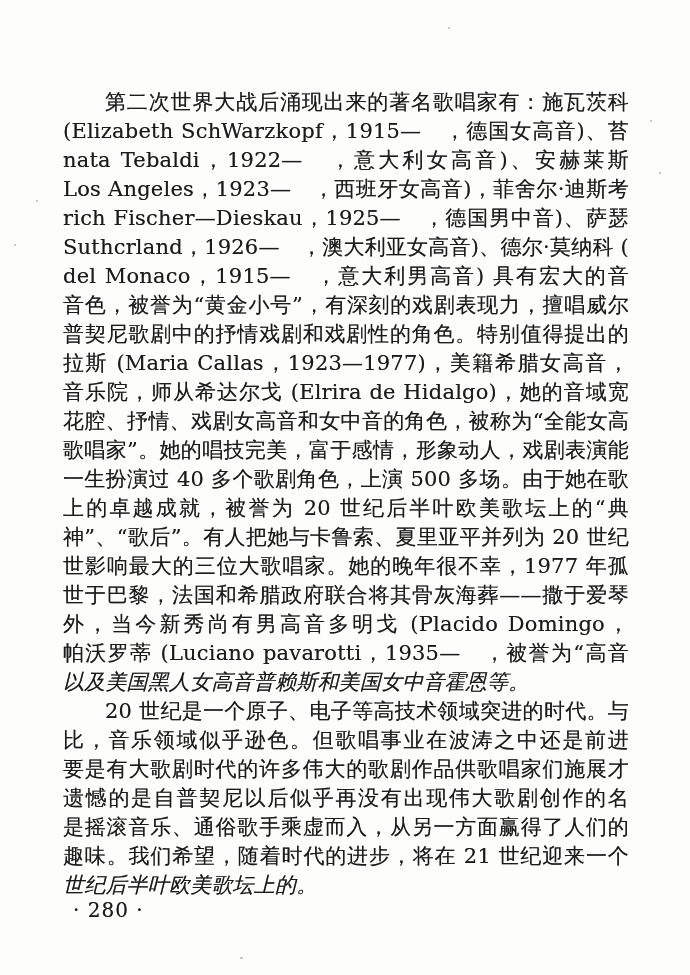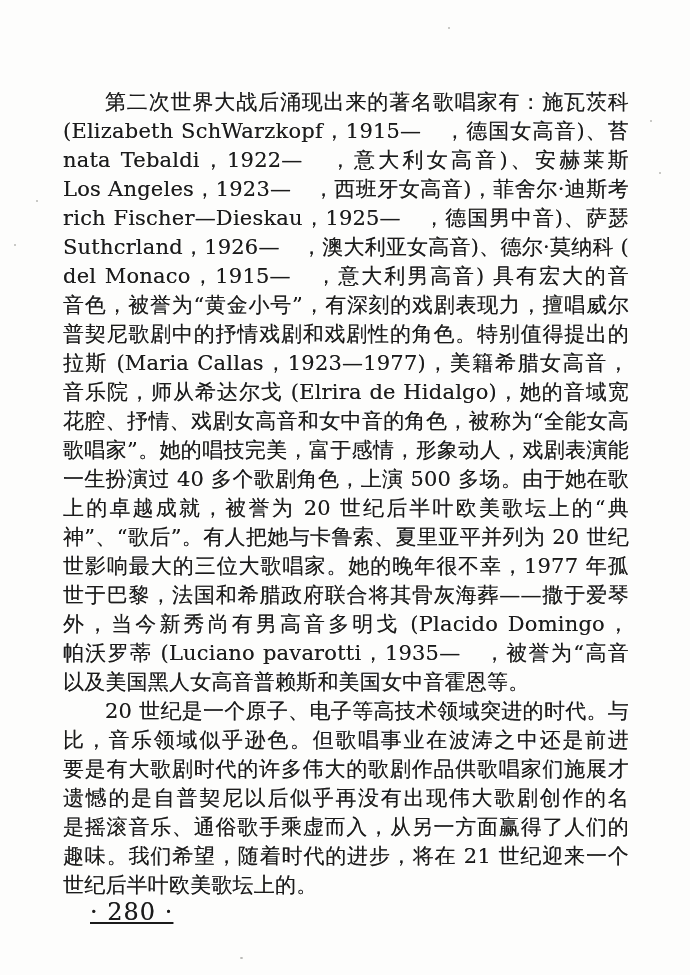--- a/index.html
+++ b/index.html
@@ -32,32 +32,32 @@
     height: 29px;
     overflow: hidden;
     white-space: nowrap;
   }
   .line.fill {
     white-space: normal;
   }
   .line.no-fill {
     text-align: right;
     text-align-last: left;
+    font-style: italic;
   }
   .line.indent {
     text-indent: 2em;
   }
   .page-number {
     position: absolute;
-    left: 90px;
+    left: 73px;
     top: 898px;
-    font-size: 24px;
+    font-size: 20px;
     letter-spacing: 1px;
     text-shadow: 0 0 0.5px rgba(25,25,25,0.6);
-    text-decoration: underline;
   }
   
   .speck {
     position: absolute;
     width: 2px;
     height: 2px;
     border-radius: 50%;
     background: #9a9a96;
     opacity: 0.7;
   }

